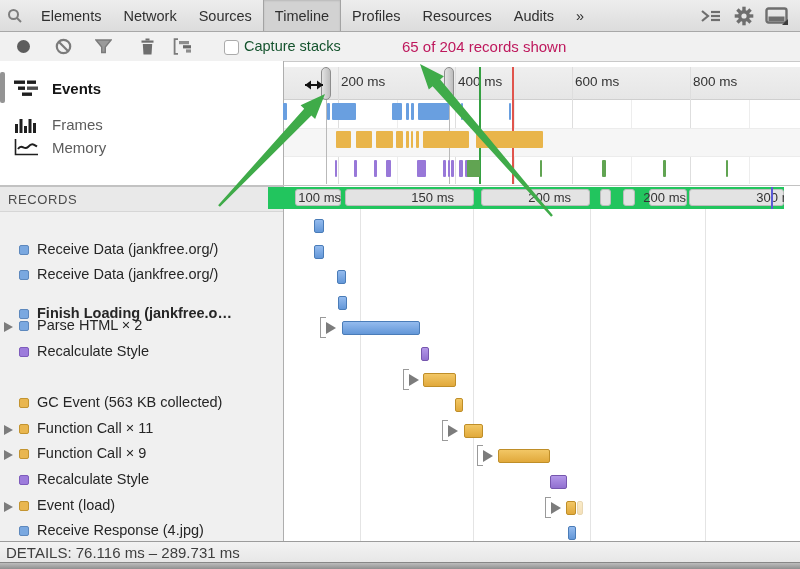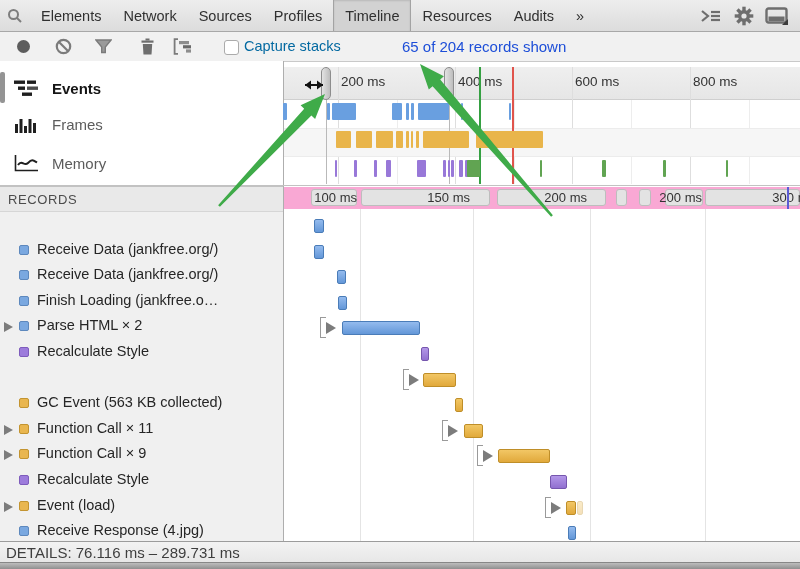--- a/index.html
+++ b/index.html
@@ -19,22 +19,22 @@
   #toolbar{position:absolute;left:0;top:32px;width:800px;height:29px;background:#f1f1f1;
            border-bottom:1px solid #c9c9c9;}
   .tool{position:absolute;top:0;height:28px;display:flex;align-items:center;justify-content:center;}
   #rec-btn{left:10px;width:26px;}
   #rec-btn i{width:13px;height:13px;border-radius:50%;background:#5d5d5d;display:block;}
   #block-btn{left:50px;width:26px;}
   #filter-btn{left:90px;width:26px;}
   #trash-btn{left:134px;width:26px;}
   #stacks-btn{left:168px;width:34px;}
   #cap-check{left:224px;top:8px;width:13px;height:13px;background:#fff;border:1px solid #ababab;border-radius:3px;}
-  #cap-label{position:absolute;left:244px;top:6px;font-size:14.5px;color:#0369a1;}
-  #rec-count{position:absolute;left:402px;top:6px;font-size:15px;color:#1d4ed8;}
+  #cap-label{position:absolute;left:244px;top:6px;font-size:14.5px;color:#14532d;}
+  #rec-count{position:absolute;left:402px;top:6px;font-size:15px;color:#be185d;}
   
   #ov-sidebar{position:absolute;left:0;top:61px;width:283px;height:125px;background:#fff;}
   .side-item{position:absolute;left:0;width:283px;height:32px;display:flex;align-items:center;}
   .side-item .ic{width:30px;margin-left:14px;display:flex;align-items:center;}
   .side-item .lbl{margin-left:8px;font-size:15px;color:#5c5c5c;}
   .side-item.active .lbl{color:#161616;font-weight:bold;}
   #side-thumb{position:absolute;left:0;top:72px;width:5px;height:31px;background:#949494;border-radius:2px;}
   #records-header{position:absolute;left:0;top:186px;width:283px;height:26px;background:#e9e9e9;
         border-top:1px solid #c2c2c2;border-bottom:1px solid #d6d6d6;box-sizing:border-box;
         font-size:13px;color:#4c4c4c;letter-spacing:.6px;display:flex;align-items:center;padding-left:8px;}
@@ -51,21 +51,21 @@
            border-bottom:1px solid #cfcfcf;box-sizing:border-box;}
   .ov-lab{position:absolute;top:74px;font-size:13.5px;color:#333;}
   #ov-rows{position:absolute;left:284px;top:100px;width:516px;height:84px;background:#fff;}
   .ov-rowsep{position:absolute;left:284px;width:516px;height:1px;background:#ececec;}
   .ovbar{position:absolute;height:17px;border-radius:1px;}
   .vline{position:absolute;width:1px;}
   #ov-bottom{position:absolute;left:0px;top:185px;width:800px;height:1px;background:#c2c2c2;}
   .handle{position:absolute;top:67px;width:10px;height:33px;border:1px solid #8d8d8d;border-radius:5px;
           background:linear-gradient(90deg,#e3e3e3,#bdbdbd);box-sizing:border-box;}
   
-  #main-ruler{position:absolute;left:284px;top:187px;width:516px;height:22px;background:#f9a8d4;overflow:hidden;text-decoration:underline;}
+  #main-ruler{position:absolute;left:268px;top:187px;width:516px;height:22px;background:#22c55e;overflow:hidden;text-decoration:underline;}
   .frame-box{position:absolute;top:2px;height:17px;background:#e3e3e3;border:1px solid #bdbdbd;border-radius:3px;box-sizing:border-box;}
   .mr-lab{position:absolute;top:3px;width:60px;text-align:right;font-size:13px;color:#333;}
   #main-canvas{position:absolute;left:284px;top:209px;width:516px;height:332px;background:#fff;overflow:hidden;}
   .gridline{position:absolute;top:0;width:1px;background:#e4e4e4;}
   .bar{position:absolute;height:14px;box-sizing:border-box;border:1px solid;border-radius:2px;}
   .bar.loading{background:linear-gradient(#94bbee,#6397d8);border-color:#4a7cb8;}
   .bar.scripting{background:linear-gradient(#f2c765,#e1a93b);border-color:#bf8e28;}
   .bar.rendering{background:linear-gradient(#b397e8,#9170d0);border-color:#7656ae;}
   .bar.faded{opacity:.35;}
   .exp-bracket{position:absolute;width:6px;height:21px;border-left:1px solid #9a9a9a;
@@ -90,22 +90,22 @@
     <div id="search-ic">
       <svg width="16" height="16" viewBox="0 0 16 16">
           <circle cx="6.5" cy="6.5" r="4.5" fill="none" stroke="#7d7d7d" stroke-width="2"></circle>
           <line x1="10" y1="10" x2="14" y2="14" stroke="#7d7d7d" stroke-width="2"></line>
         </svg>
     </div>
     <div id="tabs" style="display:flex;">
         <div class="tab">Elements</div>
         <div class="tab">Network</div>
         <div class="tab">Sources</div>
+        <div class="tab active">Timeline</div>
         <div class="tab">Profiles</div>
-        <div class="tab active">Timeline</div>
         <div class="tab">Resources</div>
         <div class="tab">Audits</div>
         <div class="tab">»</div>
       </div>
     <div id="right-icons">
       <span class="tb-ic">
         <svg width="22" height="16" viewBox="0 0 22 16">
             <path d="M2 3 L8 8 L2 13" fill="none" stroke="#6e6e6e" stroke-width="2.2"></path>
             <line x1="11" y1="4" x2="20" y2="4" stroke="#6e6e6e" stroke-width="2.2"></line>
             <line x1="11" y1="8" x2="20" y2="8" stroke="#6e6e6e" stroke-width="2.2"></line>
@@ -195,21 +195,21 @@
               <rect x="1" y="8" width="3" height="9"></rect>
               <rect x="5.5" y="3" width="3" height="14"></rect>
               <rect x="10" y="10" width="3" height="7"></rect>
               <rect x="14.5" y="3" width="3" height="14"></rect>
               <rect x="19" y="7" width="3" height="10"></rect>
             </g>
           </svg>
       </span>
       <span class="lbl">Frames</span>
     </div>
-    <div class="side-item" style="top:79px;align-items:flex-end;">
+    <div class="side-item" style="top:70px;">
       <span class="ic">
         <svg width="25" height="18" viewBox="0 0 25 18">
             <path d="M1.5 1 V16.5 H24" fill="none" stroke="#1f1f1f" stroke-width="1.6"></path>
             <path d="M4 11 C 8 5, 10 13, 14 9 S 19 6, 23 8.5" fill="none" stroke="#1f1f1f" stroke-width="2"></path>
           </svg>
       </span>
       <span class="lbl">Memory</span>
     </div>
   </div>
   <div id="side-thumb"></div>
@@ -217,21 +217,21 @@
   <div id="records-header">RECORDS</div>
   <div id="record-list">
       <div class="rl-row" style="top: 26px;">
         <div class="rl-sq" style="background: rgb(122, 168, 224); border-color: rgb(93, 136, 189);"></div>
         <div class="rl-lbl">Receive Data (jankfree.org/)</div>
       </div>
       <div class="rl-row" style="top: 51px;">
         <div class="rl-sq" style="background: rgb(122, 168, 224); border-color: rgb(93, 136, 189);"></div>
         <div class="rl-lbl">Receive Data (jankfree.org/)</div>
       </div>
-      <div class="rl-row" style="top: 77px;">
+      <div class="rl-row" style="top: 90px; font-weight: bold;">
         <div class="rl-sq" style="background: rgb(122, 168, 224); border-color: rgb(93, 136, 189);"></div>
         <div class="rl-lbl">Finish Loading (jankfree.o…</div>
       </div>
       <div class="rl-row" style="top: 102px;">
         <div class="rl-tri"></div>
         <div class="rl-sq" style="background: rgb(122, 168, 224); border-color: rgb(93, 136, 189);"></div>
         <div class="rl-lbl">Parse HTML × 2</div>
       </div>
       <div class="rl-row" style="top: 128px;">
         <div class="rl-sq" style="background: rgb(157, 124, 220); border-color: rgb(126, 92, 188);"></div>

